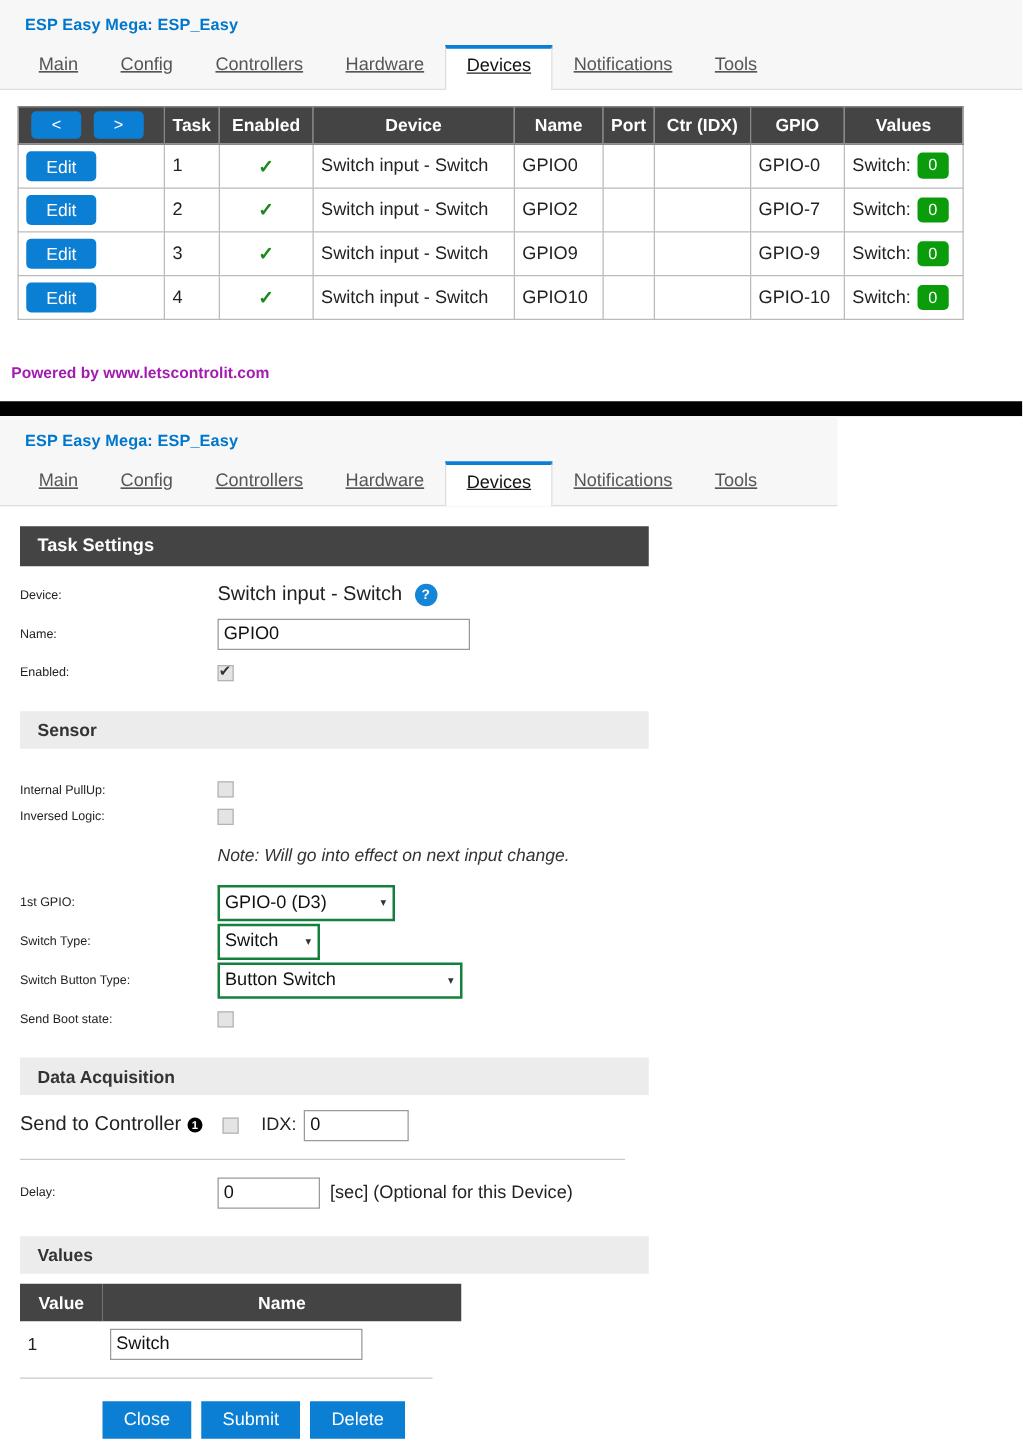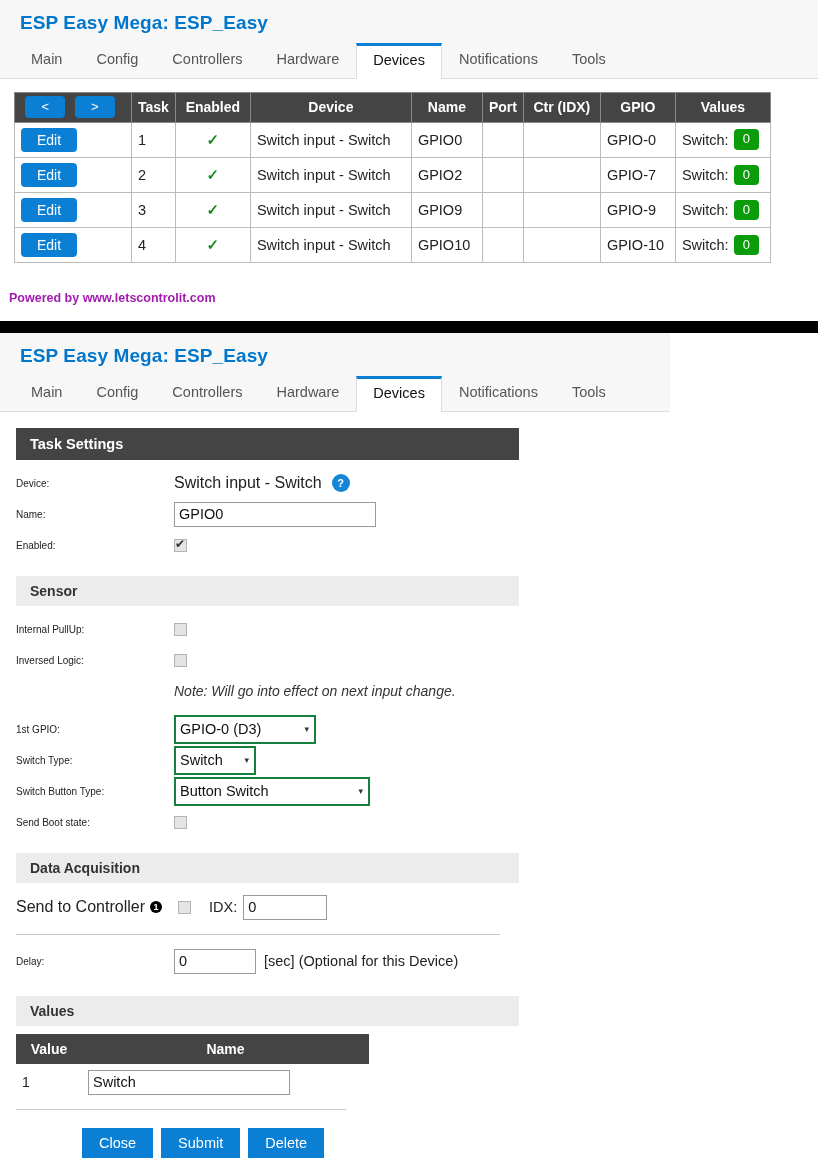--- a/index.html
+++ b/index.html
@@ -6,24 +6,24 @@
     margin: 0; padding: 0;
     background: #ffffff;
     font-family: "Liberation Sans", sans-serif;
     color: #222;
   }
   .page { position: relative; width: 818px; height: 1161px; overflow: hidden; background:#fff; }
 
   
   .hdr { background: #f7f7f7; border-bottom: 1px solid #ddd; }
   .hdr-title {
-    font-size: 19px; font-weight: bold; color: #07c; letter-spacing: .1px;
+    font-size: 13px; font-weight: bold; color: #07c; letter-spacing: .1px;
     padding: 12px 0 8px 20px;
   }
-  .tabs { display: flex; align-items: flex-end; padding-left: 14px; }
+  .tabs { display: flex; align-items: flex-end; padding-left: 14px; text-decoration: underline; }
   .tab {
     font-size: 14.5px; color: #555; padding: 9px 16px 11px 16px;
     background: transparent; border: 1px solid transparent; border-bottom: none;
     line-height: 1; cursor: pointer; white-space: nowrap;
   }
   .tab.active {
     color: #111; background: #ffffff;
     border-color: #ddd;
     border-top: 3px solid #0b7fd4;
     padding-top: 7px;
@@ -298,21 +298,21 @@
         <div class="row">
           <div class="lbl">Enabled:</div>
           <div class="fld">
             <span class="cb on"></span>
           </div>
         </div>
       </div>
 
       <div class="sec-grey" style="margin-top:15px;">Sensor</div>
       <div class="frm">
-        <div class="row" style="margin-top:8px;">
+        <div class="row" style="margin-top:8px;align-items:flex-end;">
           <div class="lbl">Internal PullUp:</div>
           <div class="fld">
             <span class="cb"></span>
           </div>
         </div>
         <div class="row">
           <div class="lbl">Inversed Logic:</div>
           <div class="fld">
             <span class="cb"></span>
           </div>

